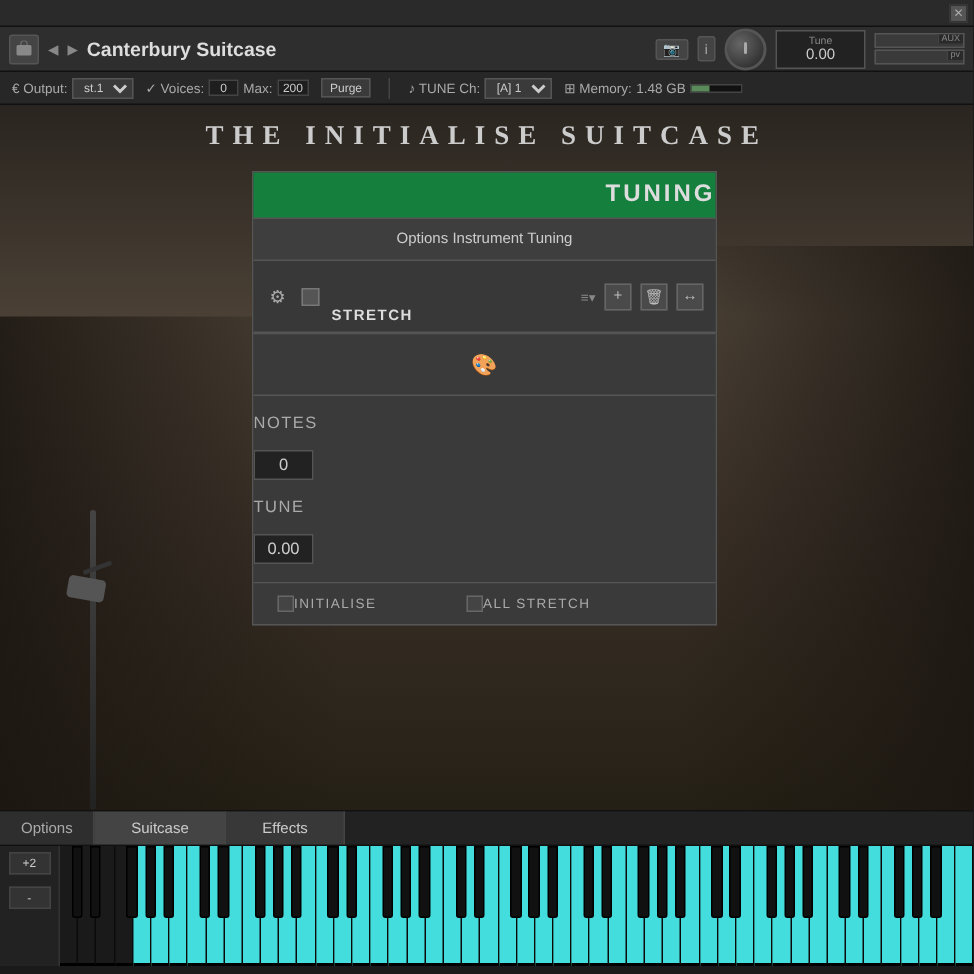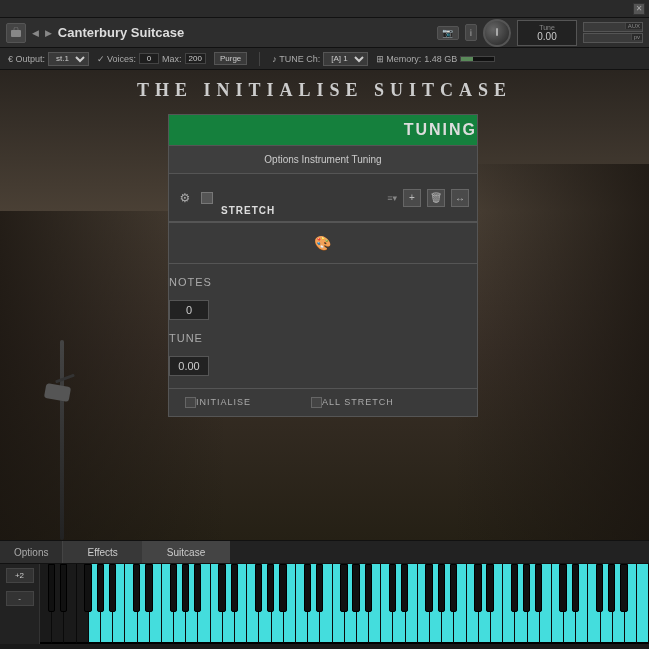--- a/index.html
+++ b/index.html
@@ -482,22 +482,22 @@
       <div class="check-item">
         <div class="check-box"></div>
         <span class="check-label">ALL STRETCH</span>
       </div>
     </div>
   </div>
 </div>
 
 <div class="bottom-tabs">
   <div class="tab-options">Options</div>
+  <div class="tab-item active">Suitcase</div>
   <div class="tab-item">Effects</div>
-  <div class="tab-item active">Suitcase</div>
 </div>
 
 <div class="keyboard-section">
   <div class="keyboard-left">
     <div class="octave-btn">+2</div>
     <div class="octave-val"></div>
     <div class="octave-btn">-</div>
   </div>
   <div class="keyboard-wrap">
 

